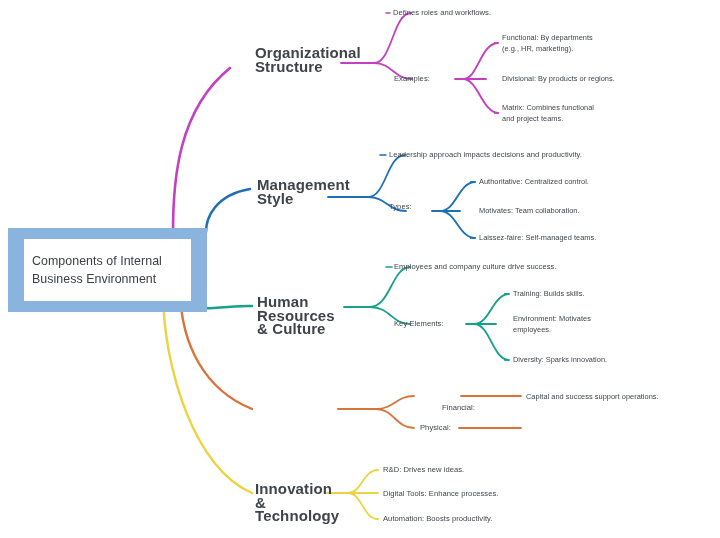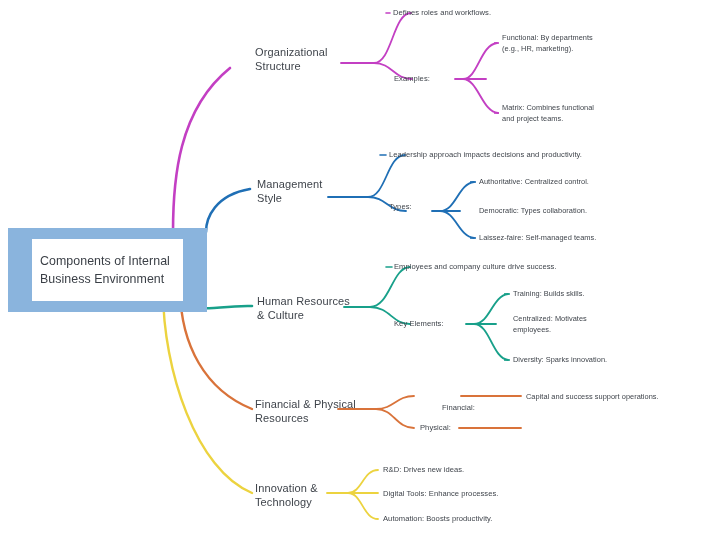--- a/index.html
+++ b/index.html
@@ -24,21 +24,21 @@
   }
   
   #root-node {
     position: absolute;
     left: 8px;
     top: 228px;
     width: 199px;
     height: 84px;
     background: #8ab4dd;
     box-sizing: border-box;
-    padding: 11px 24px;
+    padding: 11px 16px;
     z-index: 5;
   }
   #root-inner {
     width: 100%;
     height: 100%;
     background: #ffffff;
     box-sizing: border-box;
     display: flex;
     align-items: center;
     padding-left: 8px;
@@ -51,23 +51,24 @@
     white-space: pre-line;
   }
   
   .node {
     position: absolute;
     color: #3f444b;
     white-space: pre-line;
     z-index: 4;
   }
   .lvl1 {
-    font-size: 11px;
+    font-size: 15px;
     line-height: 13.5px;
     letter-spacing: 0.12px;
+    font-weight: bold;
   }
   .lvl2 {
     font-size: 7.6px;
     line-height: 11.5px;
     letter-spacing: 0.05px;
   }
   .lvl3 {
     font-size: 7.4px;
     line-height: 11px;
     letter-spacing: 0.03px;
@@ -150,42 +151,41 @@
 Business Environment</span>
     </div>
   </div>
 
   <div class="node lvl1" style="left:255px; top:46px; width:90px;">Organizational
 Structure</div>
   <div class="node lvl2" style="left:393px; top:7px; width:160px;">Defines roles and workflows.</div>
   <div class="node lvl2" style="left:394px; top:73px; width:62px;">Examples:</div>
   <div class="node lvl3" style="left:502px; top:32px; width:140px;">Functional: By departments
 (e.g., HR, marketing).</div>
+  <div class="node lvl3" style="left:502px; top:73px; width:160px;">Divisional: By products or regions.</div>
   <div class="node lvl3" style="left:502px; top:102px; width:140px;">Matrix: Combines functional
 and project teams.</div>
 
   <div class="node lvl1" style="left:257px; top:178px; width:85px;">Management
 Style</div>
   <div class="node lvl2" style="left:389px; top:149px; width:275px;">Leadership approach impacts decisions and productivity.</div>
   <div class="node lvl2" style="left:389px; top:201px; width:50px;">Types:</div>
   <div class="node lvl3" style="left:479px; top:176px; width:180px;">Authoritative: Centralized control.</div>
-  <div class="node lvl3" style="left:479px; top:205px; width:180px;">Democratic: Types collaboration.</div>
+  <div class="node lvl3" style="left:479px; top:205px; width:180px;">Motivates: Team collaboration.</div>
   <div class="node lvl3" style="left:479px; top:232px; width:185px;">Laissez-faire: Self-managed teams.</div>
 
   <div class="node lvl1" style="left:257px; top:295px; width:95px;">Human Resources
 &amp; Culture</div>
   <div class="node lvl2" style="left:394px; top:261px; width:245px;">Employees and company culture drive success.</div>
   <div class="node lvl2" style="left:394px; top:318px; width:72px;">Key Elements:</div>
   <div class="node lvl3" style="left:513px; top:288px; width:150px;">Training: Builds skills.</div>
-  <div class="node lvl3" style="left:513px; top:313px; width:105px;">Centralized: Motivates
+  <div class="node lvl3" style="left:513px; top:313px; width:105px;">Environment: Motivates
 employees.</div>
   <div class="node lvl3" style="left:513px; top:354px; width:155px;">Diversity: Sparks innovation.</div>
 
-  <div class="node lvl1" style="left:255px; top:398px; width:105px;">Financial &amp; Physical
-Resources</div>
   <div class="node lvl2" style="left:420px; top:402px; width:55px;text-align:right;">Financial:</div>
   <div class="node lvl2" style="left:420px; top:422px; width:55px;">Physical:</div>
   <div class="node lvl3" style="left:526px; top:391px; width:185px;">Capital and success support operations.</div>
 
   <div class="node lvl1" style="left:255px; top:482px; width:90px;">Innovation &amp;
 Technology</div>
   <div class="node lvl2" style="left:383px; top:464px; width:150px;">R&amp;D: Drives new ideas.</div>
   <div class="node lvl2" style="left:383px; top:488px; width:175px;">Digital Tools: Enhance processes.</div>
   <div class="node lvl2" style="left:383px; top:513px; width:175px;">Automation: Boosts productivity.</div>
 

